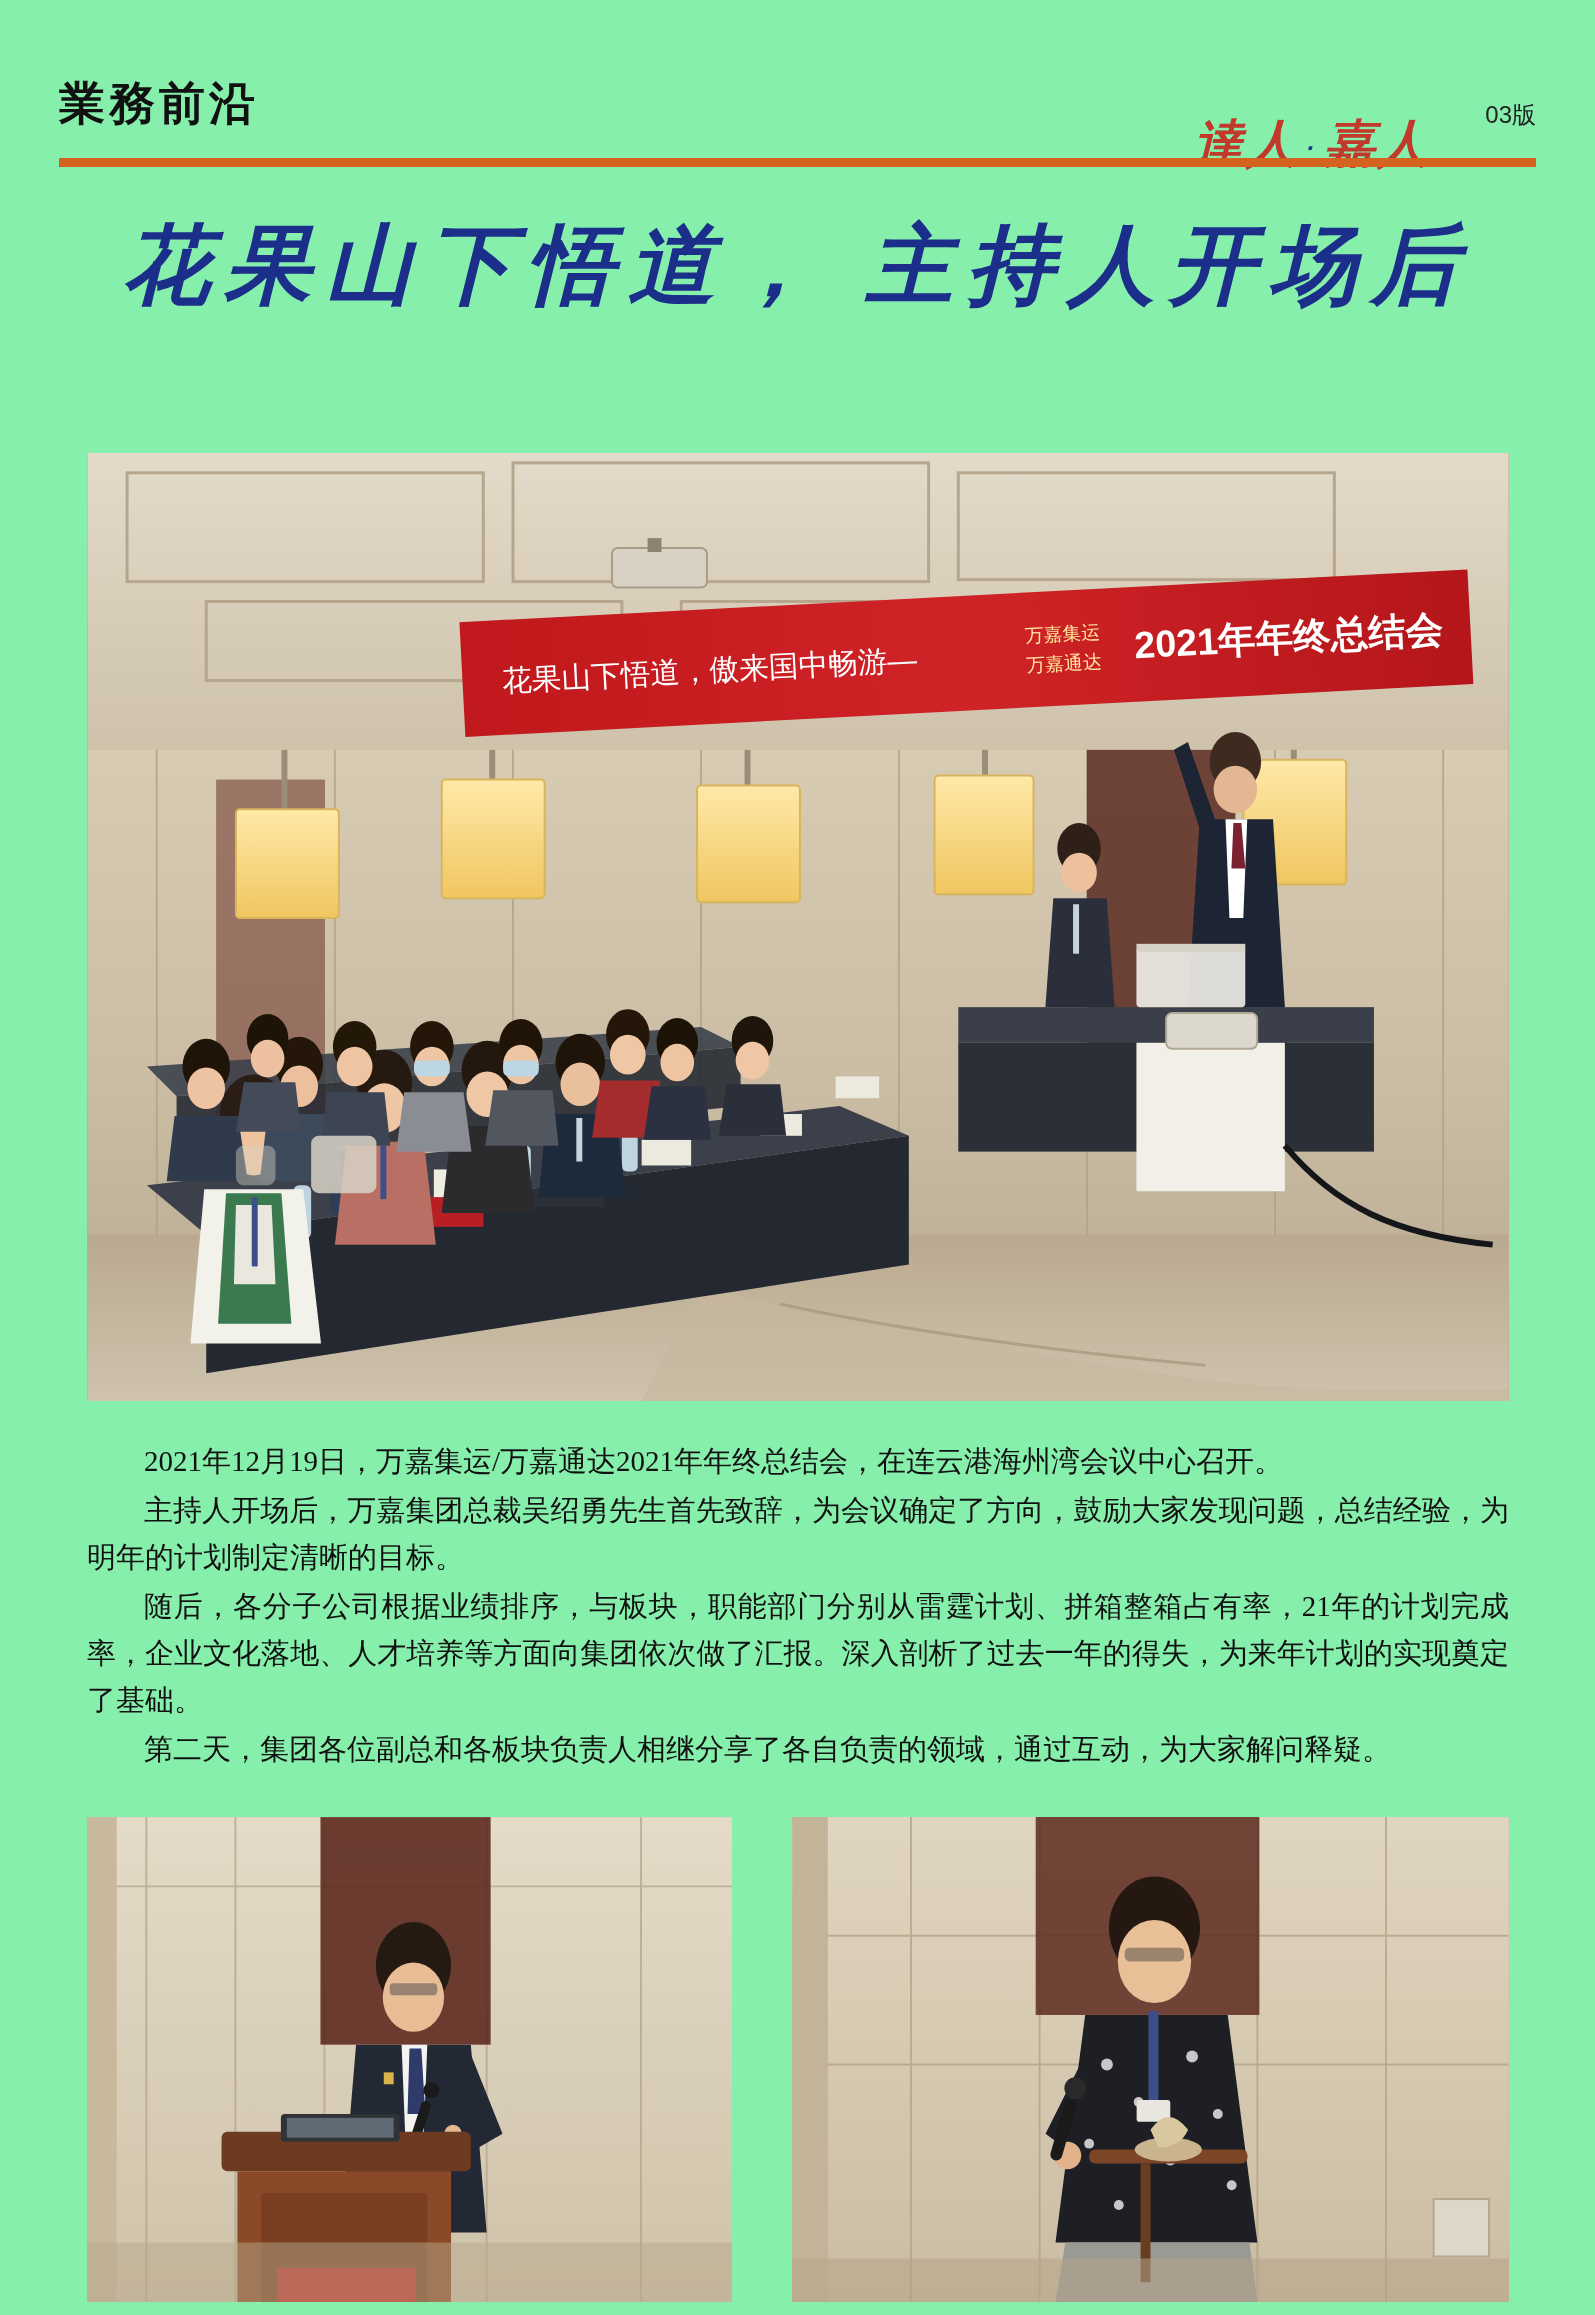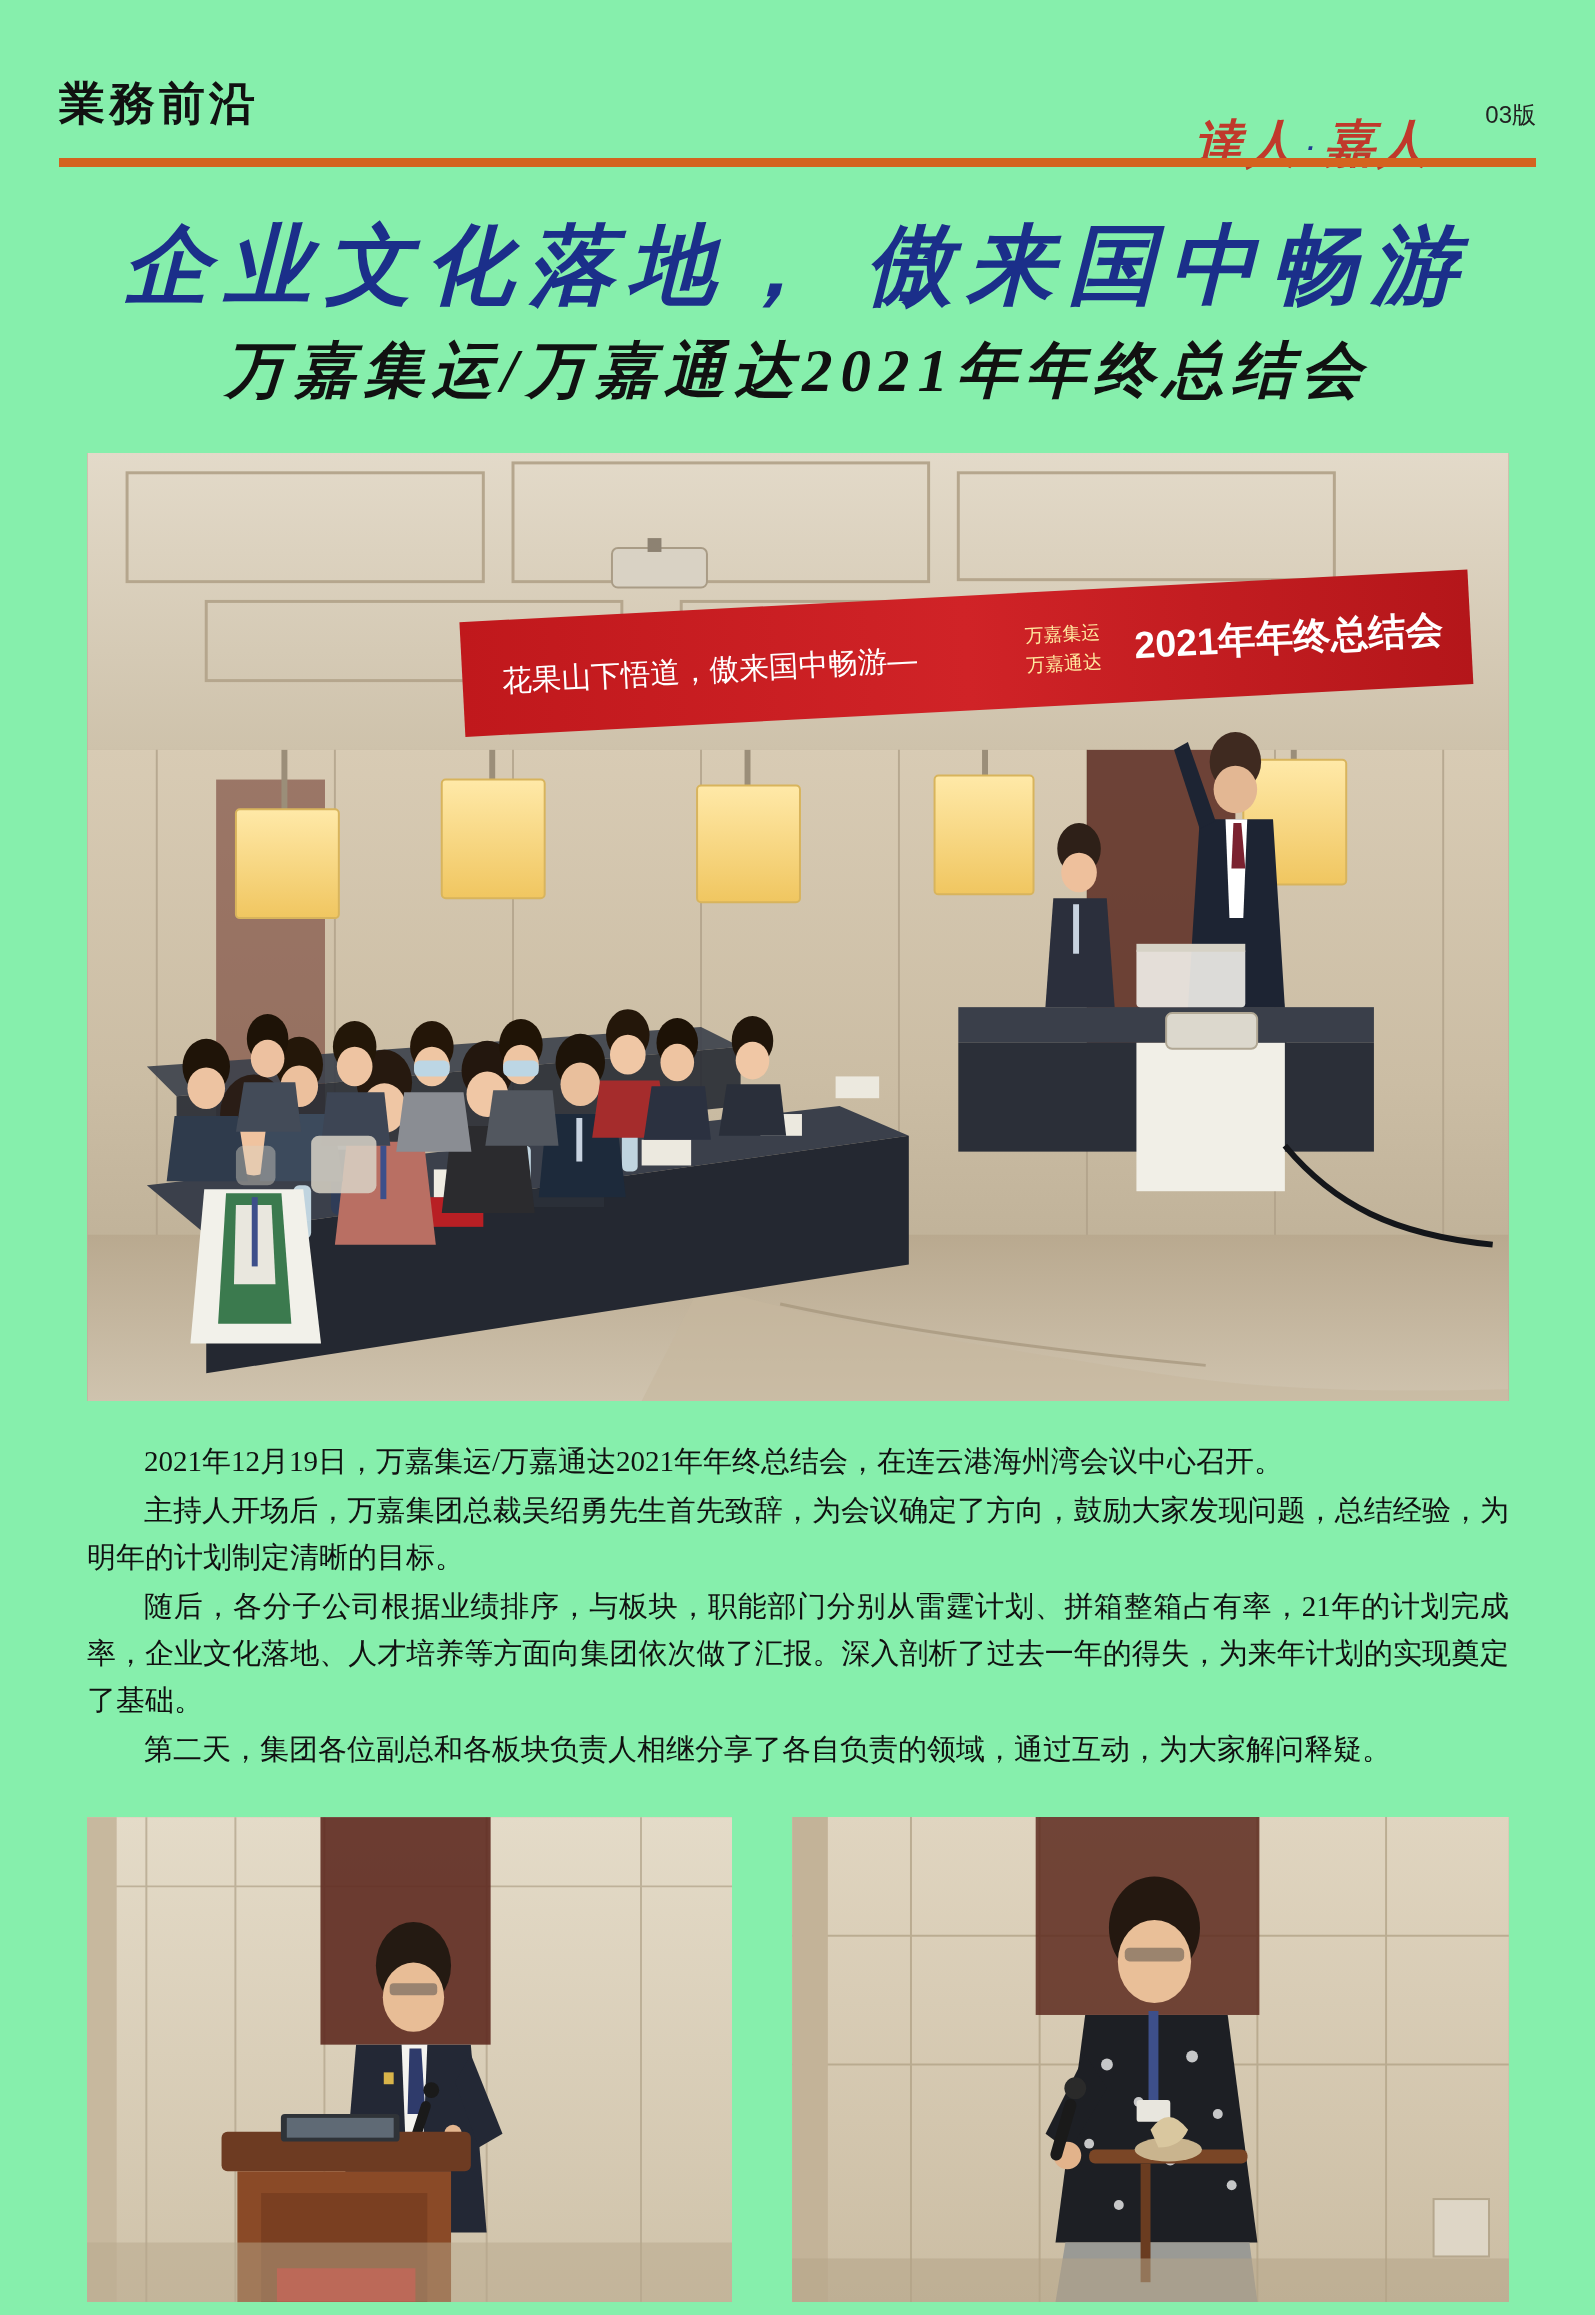--- a/index.html
+++ b/index.html
@@ -171,22 +171,21 @@
 
   <div class="masthead">
     <div class="masthead-section">業務前沿</div>
     <div class="masthead-brand">
       <span>達人</span><span class="dot">·</span><span>嘉人</span>
     </div>
     <div class="masthead-page">03版</div>
   </div>
   <div class="rule"></div>
 
-  <div class="headline-main">企业文化落地， 傲来国中畅游</div>
-  <div class="headline-sub">万嘉集运/万嘉通达2021年年终总结会</div>
+  <div class="headline-main">花果山下悟道， 主持人开场后</div>
 
   <div class="photo photo-main">
     <svg width="1422" height="948" viewBox="0 0 1436 958" xmlns="http://www.w3.org/2000/svg">
       <defs>
         <linearGradient id="wallG" x1="0" y1="0" x2="0" y2="1">
           <stop offset="0%" stop-color="#d8cbb4"></stop>
           <stop offset="60%" stop-color="#cbbda4"></stop>
           <stop offset="100%" stop-color="#bcae95"></stop>
         </linearGradient>
         <linearGradient id="floorG" x1="0" y1="0" x2="0" y2="1">

